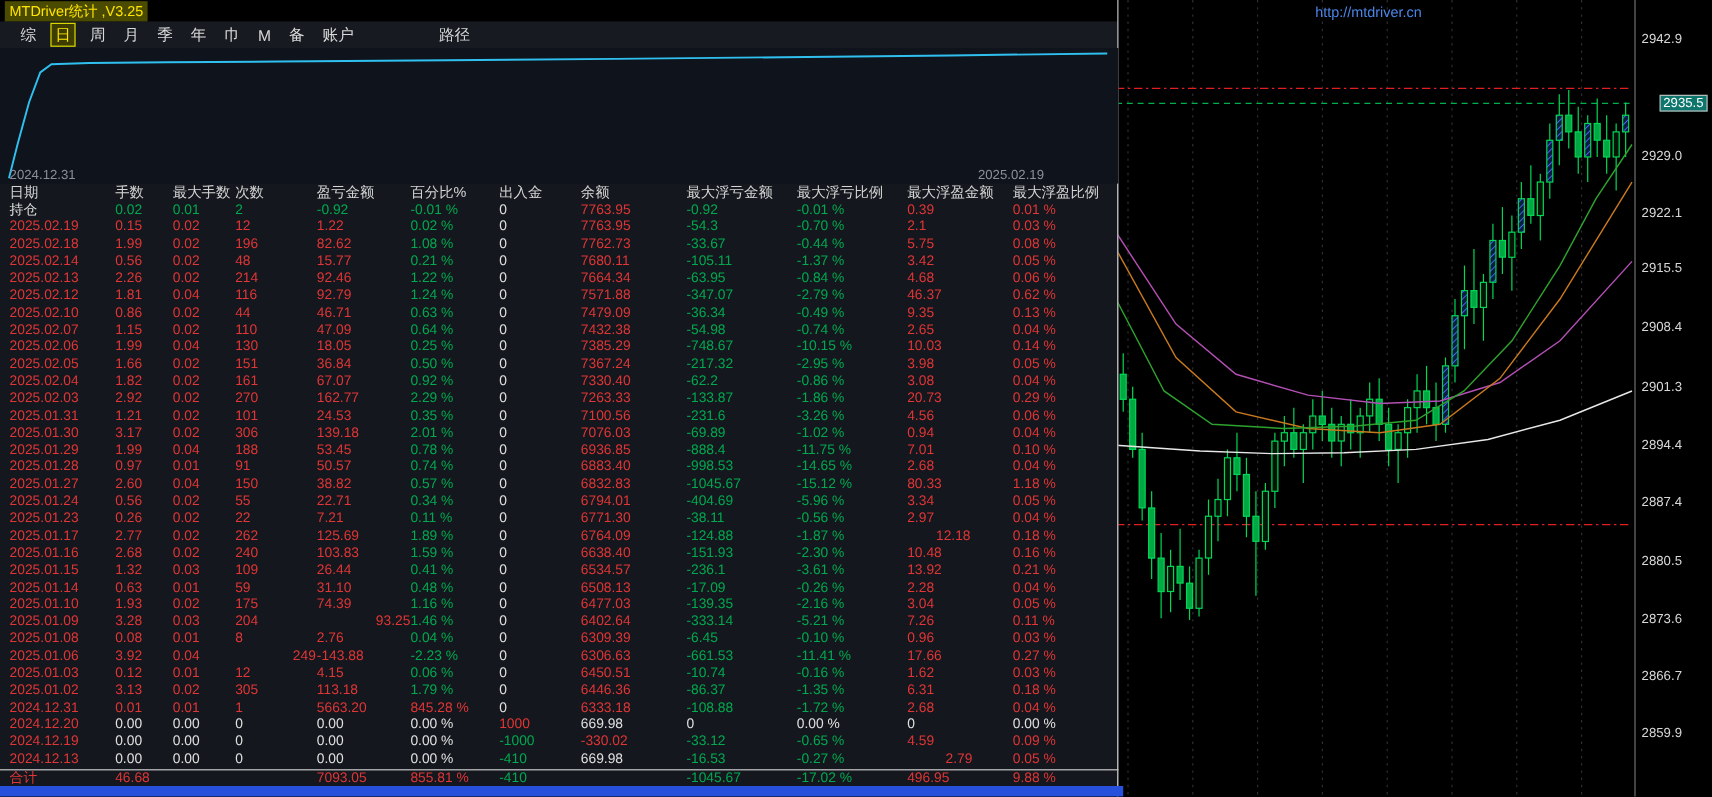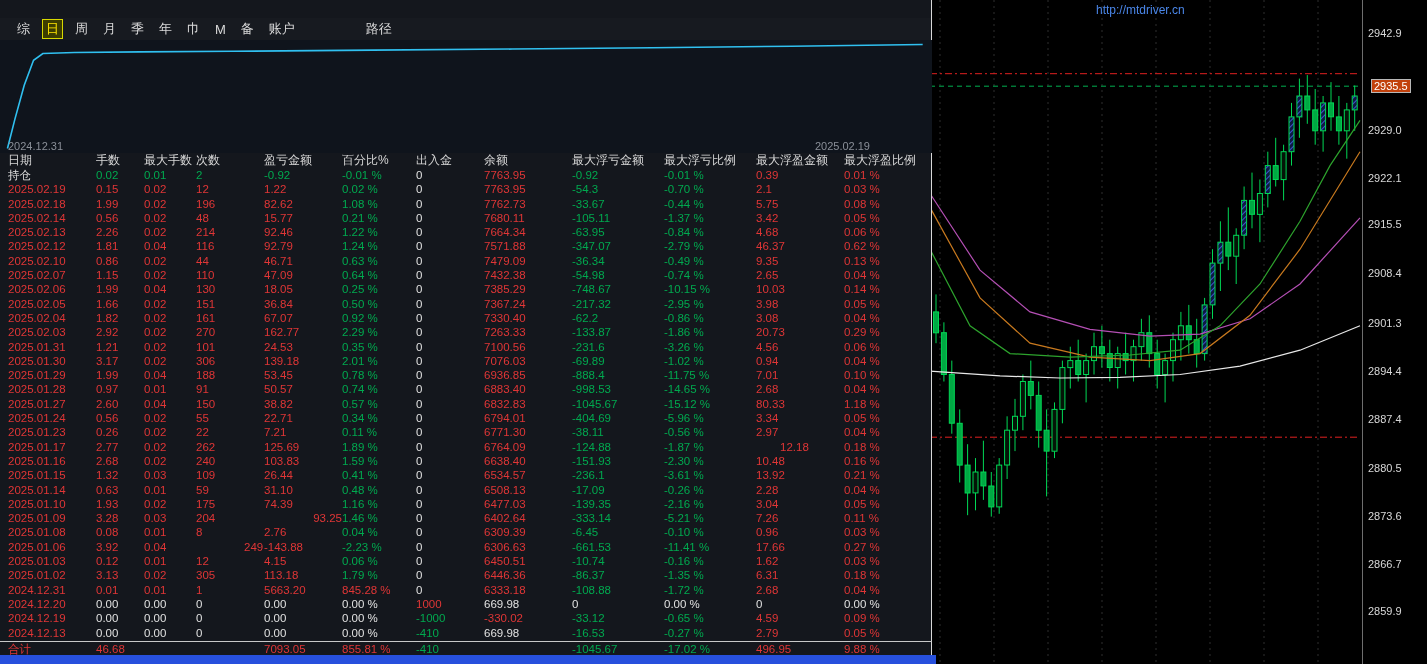--- a/index.html
+++ b/index.html
@@ -4,21 +4,21 @@
 <style>
   html,body{margin:0;padding:0;background:#000;}
   #root{position:relative;width:1427px;height:664px;overflow:hidden;
         font-family:"Liberation Sans","DejaVu Sans",sans-serif;background:#000;}
 
   
   #chart-svg{position:absolute;left:930px;top:0;width:432px;height:664px;display:block;}
   #price-axis{position:absolute;left:1362px;top:0;width:65px;height:664px;background:#000;
               border-left:1px solid #6e6e6e;}
   .axis-label{position:absolute;left:5px;font-size:11px;color:#d8d8d8;white-space:nowrap;}
-  .axis-label.current{border:1px solid #b8b8b8;padding:0 2px;left:8px;background:#c2410c;color:#fff;}
+  .axis-label.current{border:1px solid #b8b8b8;padding:0 2px;left:20px;background:#0f766e;color:#fff;}
   #chart-url{position:absolute;left:1096px;top:3px;font-size:12px;color:#4a86e8;white-space:nowrap;}
 
   
   #panel{position:absolute;left:0;top:0;width:932px;height:664px;background:#14171d;
          border-right:1px solid #d8d8d8;box-sizing:border-box;}
   #titlebar{position:absolute;left:0;top:0;width:100%;height:18px;background:#000;}
   #title-text{position:absolute;left:4px;top:1px;font-size:12px;color:#ffe400;background:#4a4a00;
               padding:0 4px;white-space:nowrap;}
   #menubar{position:absolute;left:0;top:18px;width:100%;height:22px;background:#171a20;
            display:flex;align-items:center;padding-left:14px;box-sizing:border-box;}
@@ -187,20 +187,23 @@
       <div class="axis-label" style="top: 316.696px;">2901.3</div>
       <div class="axis-label" style="top: 364.747px;">2894.4</div>
       <div class="axis-label" style="top: 413.494px;">2887.4</div>
       <div class="axis-label" style="top: 461.545px;">2880.5</div>
       <div class="axis-label" style="top: 509.595px;">2873.6</div>
       <div class="axis-label" style="top: 557.646px;">2866.7</div>
       <div class="axis-label" style="top: 605px;">2859.9</div>
     </div>
 
   <div id="panel">
+    <div id="titlebar">
+      <span id="title-text">MTDriver统计 ,V3.25</span>
+    </div>
     <div id="menubar">
         <span class="menu-item">综</span>
         <span class="menu-item active">日</span>
         <span class="menu-item">周</span>
         <span class="menu-item">月</span>
         <span class="menu-item">季</span>
         <span class="menu-item">年</span>
         <span class="menu-item">巾</span>
         <span class="menu-item">M</span>
         <span class="menu-item">备</span>
@@ -683,21 +686,21 @@
           <span style="color: rgb(224, 54, 54);">2024.12.13</span>
           <span style="color: rgb(224, 224, 224);">0.00</span>
           <span style="color: rgb(224, 224, 224);">0.00</span>
           <span style="color: rgb(224, 224, 224);">0</span>
           <span style="color: rgb(224, 224, 224);">0.00</span>
           <span style="color: rgb(224, 224, 224);">0.00 %</span>
           <span style="color: rgb(0, 169, 79);">-410</span>
           <span style="color: rgb(224, 224, 224);">669.98</span>
           <span style="color: rgb(0, 169, 79);">-16.53</span>
           <span style="color: rgb(0, 169, 79);">-0.27 %</span>
-          <span style="color: rgb(224, 54, 54);">2.79</span>
+          <span style="color: rgb(224, 54, 54); margin-left: 32px;">2.79</span>
           <span style="color: rgb(224, 54, 54);">0.05 %</span>
         </div>
         <div class="trow total">
           <span style="color: rgb(224, 54, 54);">合计</span>
           <span style="color: rgb(224, 54, 54);">46.68</span>
           <span style="color: rgb(224, 224, 224);"></span>
           <span style="color: rgb(224, 224, 224);"></span>
           <span style="color: rgb(224, 54, 54);">7093.05</span>
           <span style="color: rgb(224, 54, 54);">855.81 %</span>
           <span style="color: rgb(0, 169, 79);">-410</span>

